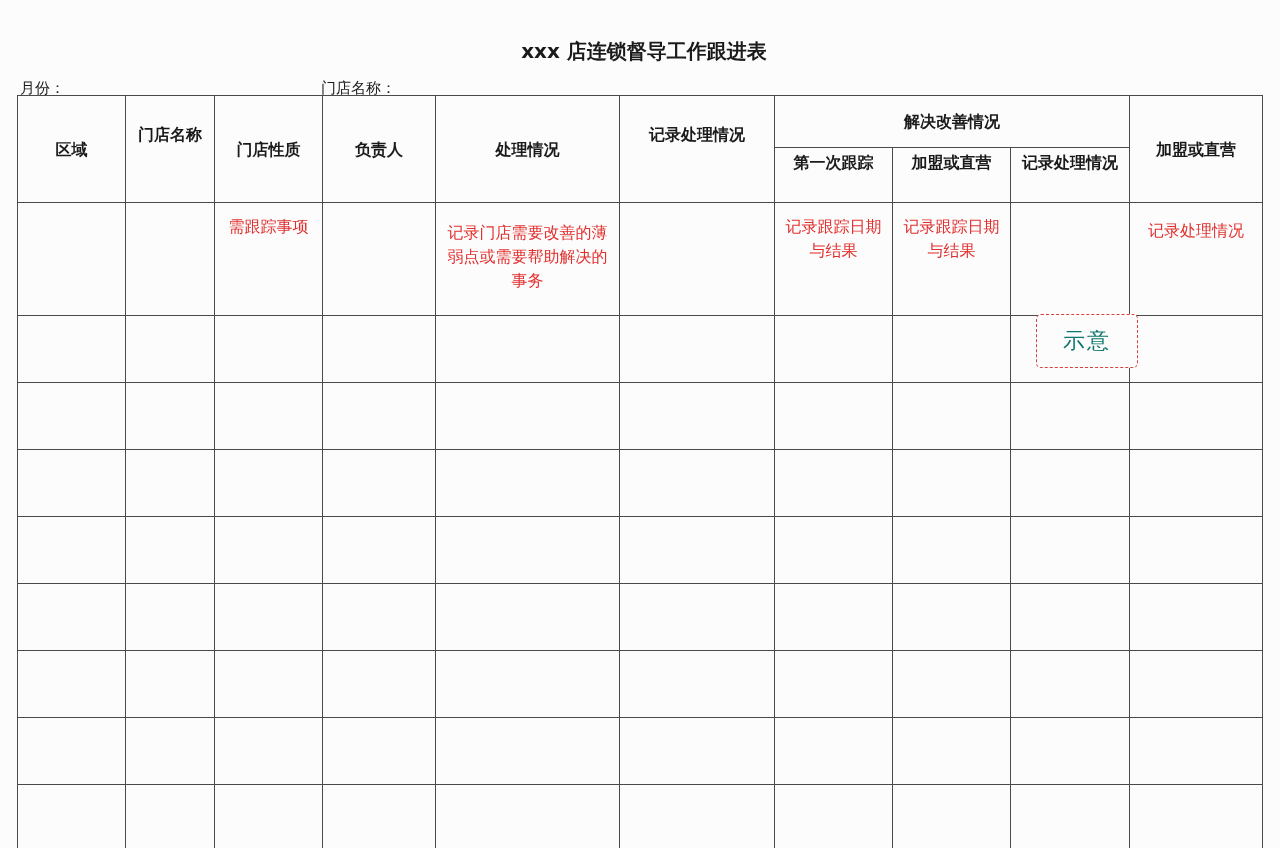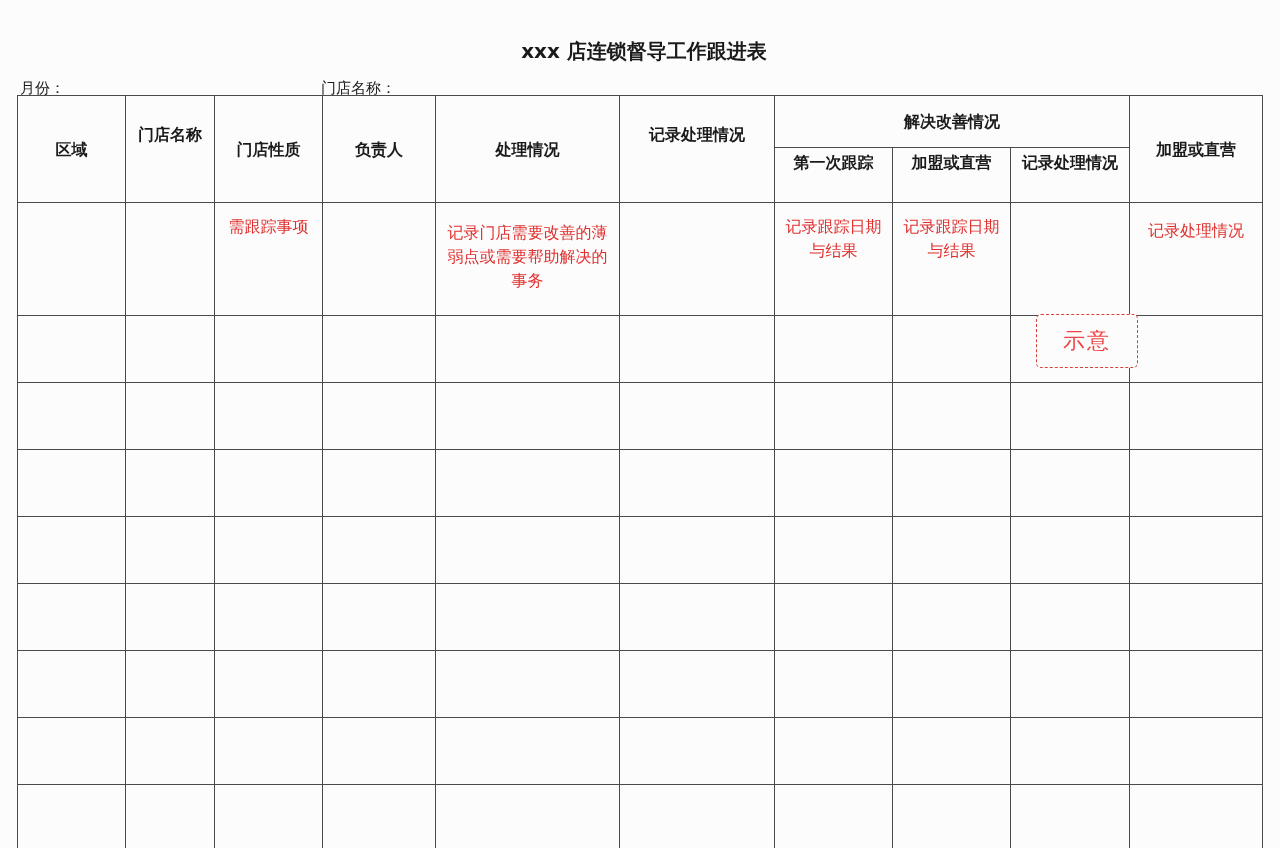--- a/index.html
+++ b/index.html
@@ -9,21 +9,21 @@
   .meta { position:absolute; top:79px; font-size:15px; font-weight:normal; }
   table { position:absolute; left:17px; top:95px; border-collapse:collapse; table-layout:fixed; width:1245px; }
   td, th { border:1.5px solid #4a4a4a; text-align:center; vertical-align:middle; padding:0 4px; font-size:16px; line-height:25px; }
   th { font-weight:bold; }
   .hdr1 th { height:51px; }
   .hdr2 th { height:52px; vertical-align:top; padding-top:2px; }
   .span2 { vertical-align:top !important; padding-top:26px;text-align:center; }
   .example td { height:76px; color:#e0302e; font-size:16px; line-height:24px; vertical-align:top; padding-top:4px; }
   .blank td { height:66px; }
   .stamp { position:absolute; left:1036px; top:314px; width:100px; height:52px; border:1.5px dashed #d9413a;
-           border-radius:5px; background:#fdfcfd; color:#ef4444; font-size:22px; display:flex; align-items:center; justify-content:center; letter-spacing:2px;font-family:Liberation Serif, serif; }
+           border-radius:5px; background:#fdfcfd; color:#0f766e; font-size:22px; display:flex; align-items:center; justify-content:center; letter-spacing:2px;font-family:Liberation Serif, serif; }
 </style>
 </head>
 <body>
 
 <div class="title">xxx 店连锁督导工作跟进表</div>
 <div class="meta" style="left:20px;">月份：</div>
 <div class="meta" style="left:321px;">门店名称：</div>
 
 <table>
   <colgroup>

